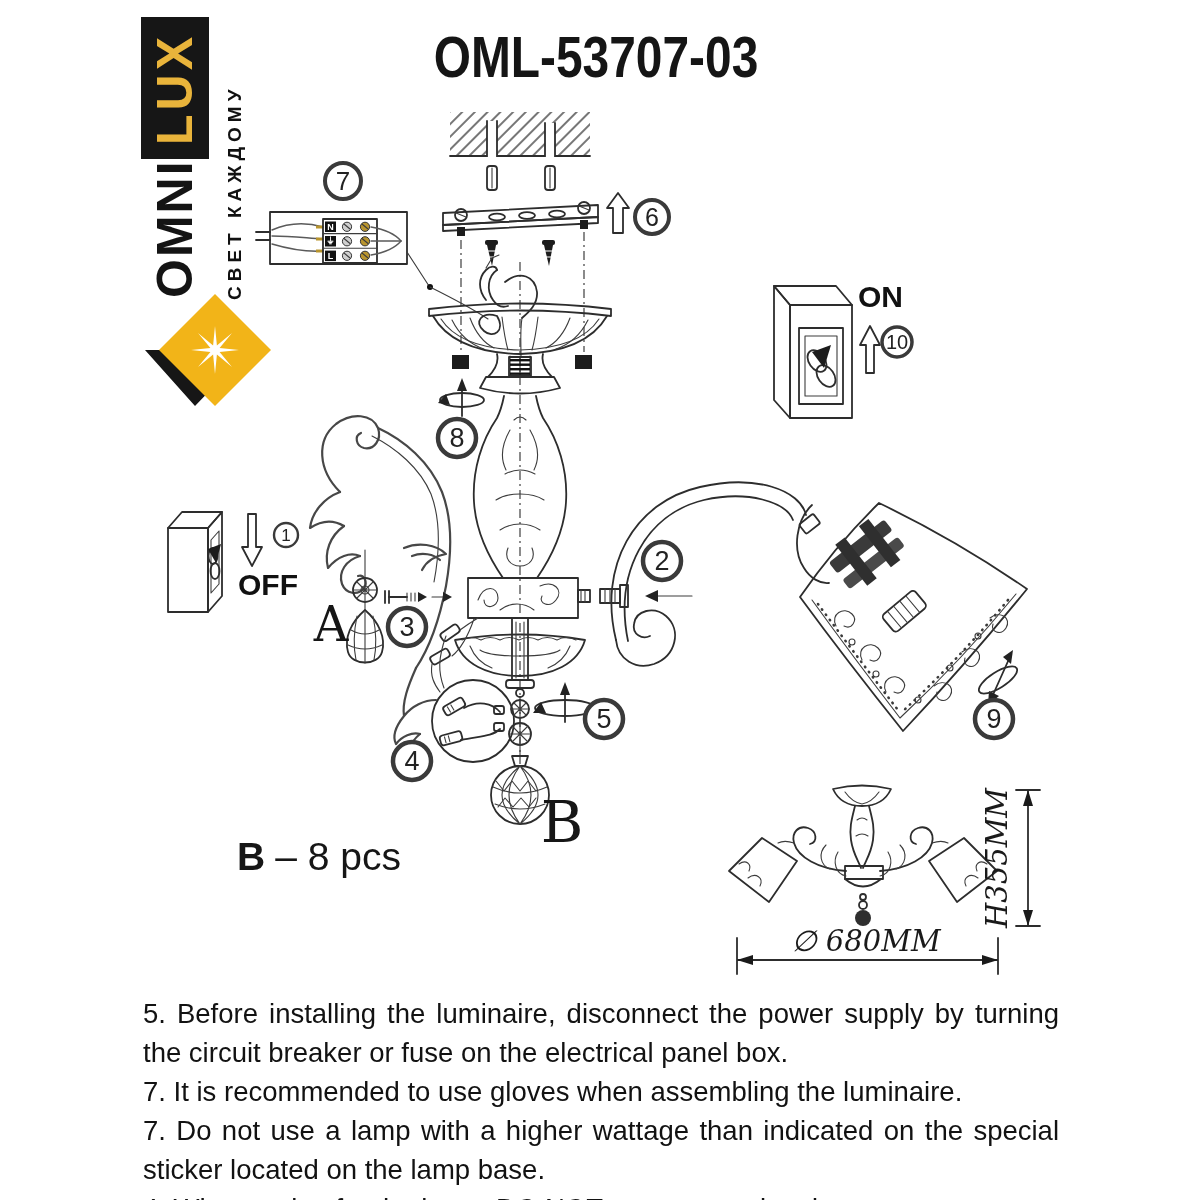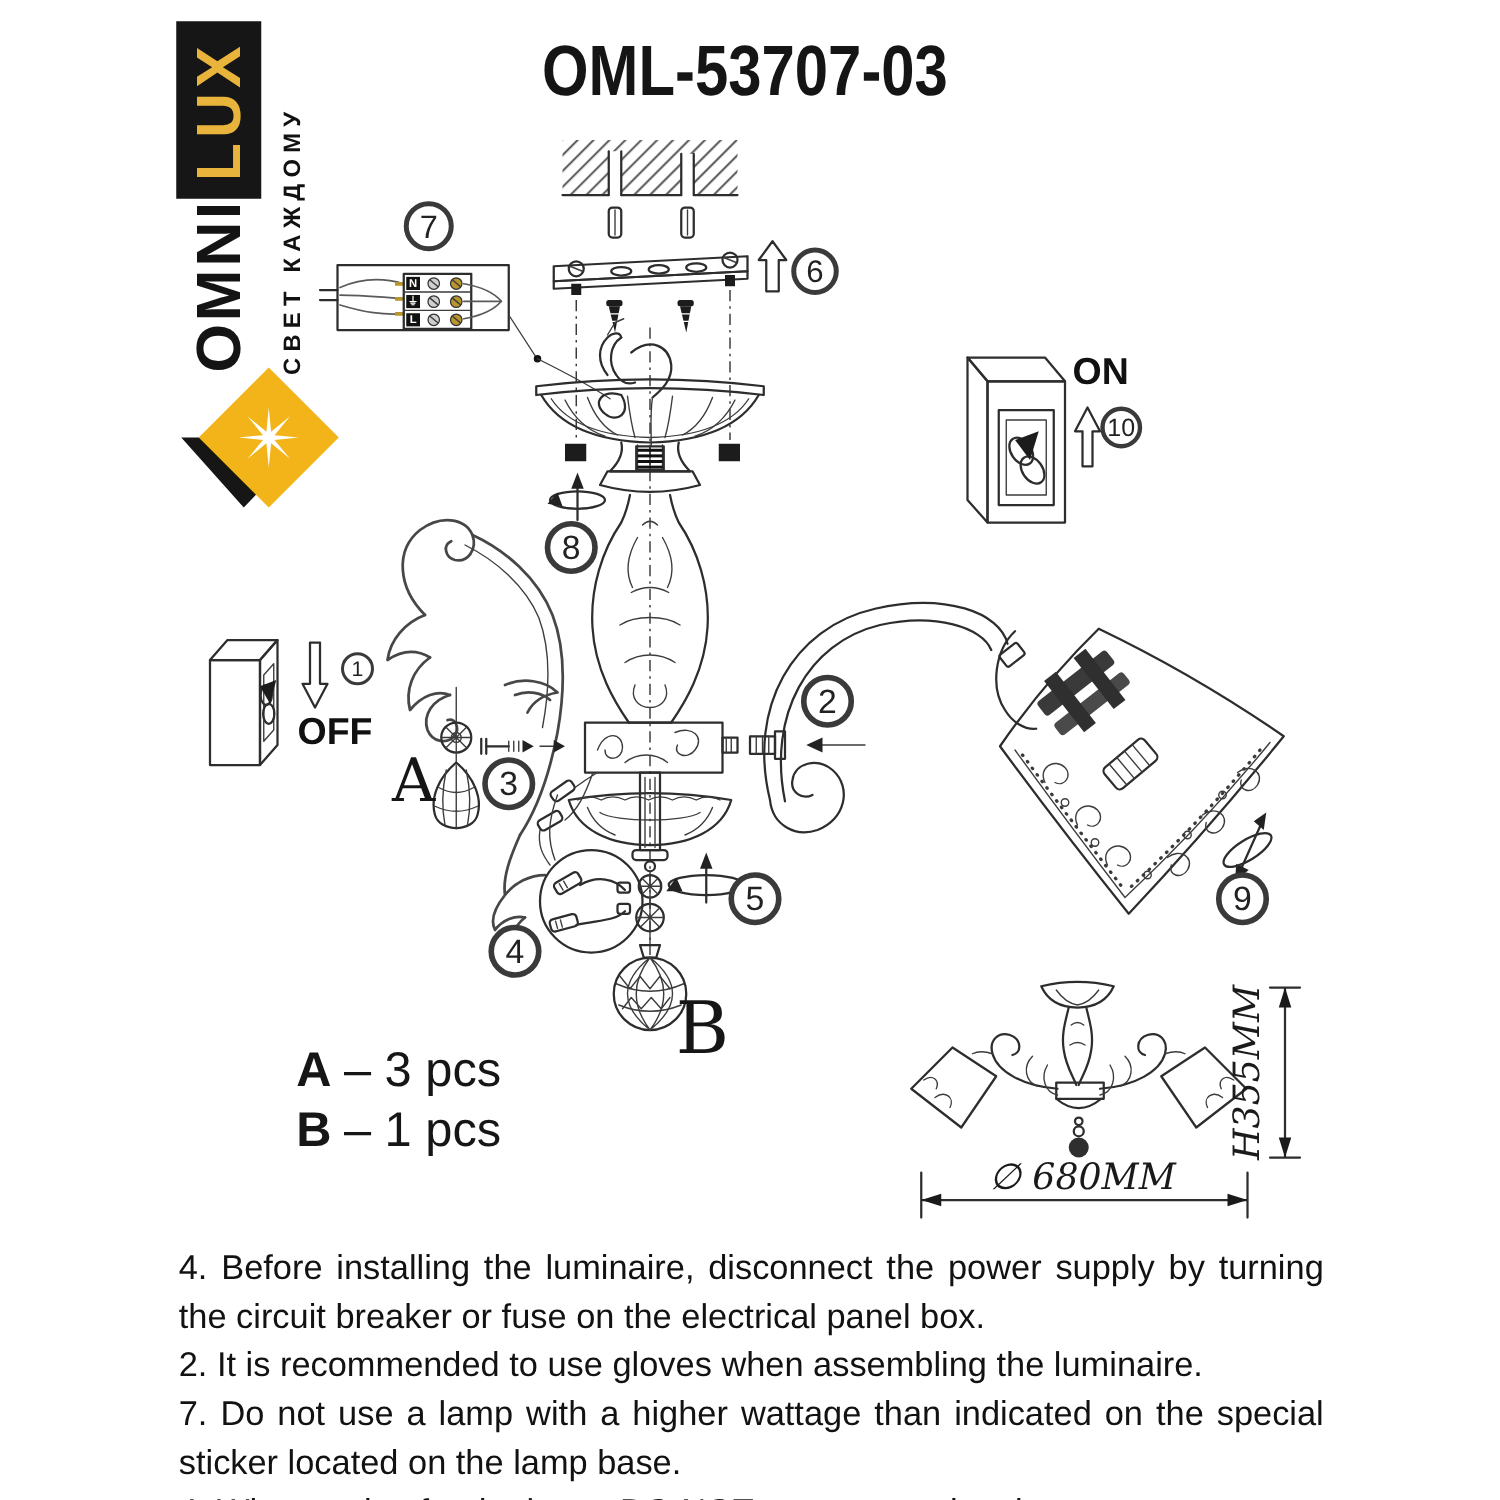--- a/index.html
+++ b/index.html
@@ -434,25 +434,22 @@
     <text class="badge-num" x="994" y="728" font-size="27">9</text>
   </g>
   <g>
     <circle class="badge-ring" cx="897" cy="342" r="15" stroke-width="3.5"></circle>
     <text class="badge-num" x="897" y="349" font-size="20">10</text>
   </g>
 </svg>
 
 <div class="pcs">
   <div>
-    <span class="pcs-letter">A</span><span>– 3 pcs</span>
-  </div>
-  <div>
-    <span class="pcs-letter">B</span><span>– 1 pcs</span>
+    <span class="pcs-letter">B</span><span>– 8 pcs</span>
   </div>
 </div>
 
 <div class="instructions">
-  <p>4. Before installing the luminaire, disconnect the power supply by turning the circuit breaker or fuse on the electrical panel box.</p>
-  <p>2. It is recommended to use gloves when assembling the luminaire.</p>
+  <p>5. Before installing the luminaire, disconnect the power supply by turning the circuit breaker or fuse on the electrical panel box.</p>
+  <p>7. It is recommended to use gloves when assembling the luminaire.</p>
   <p>7. Do not use a lamp with a higher wattage than indicated on the special sticker located on the lamp base.</p>
   <p>4. When caring for the lamp, DO NOT use aggressive detergents.</p>
 </div>
 
 </body></html>

